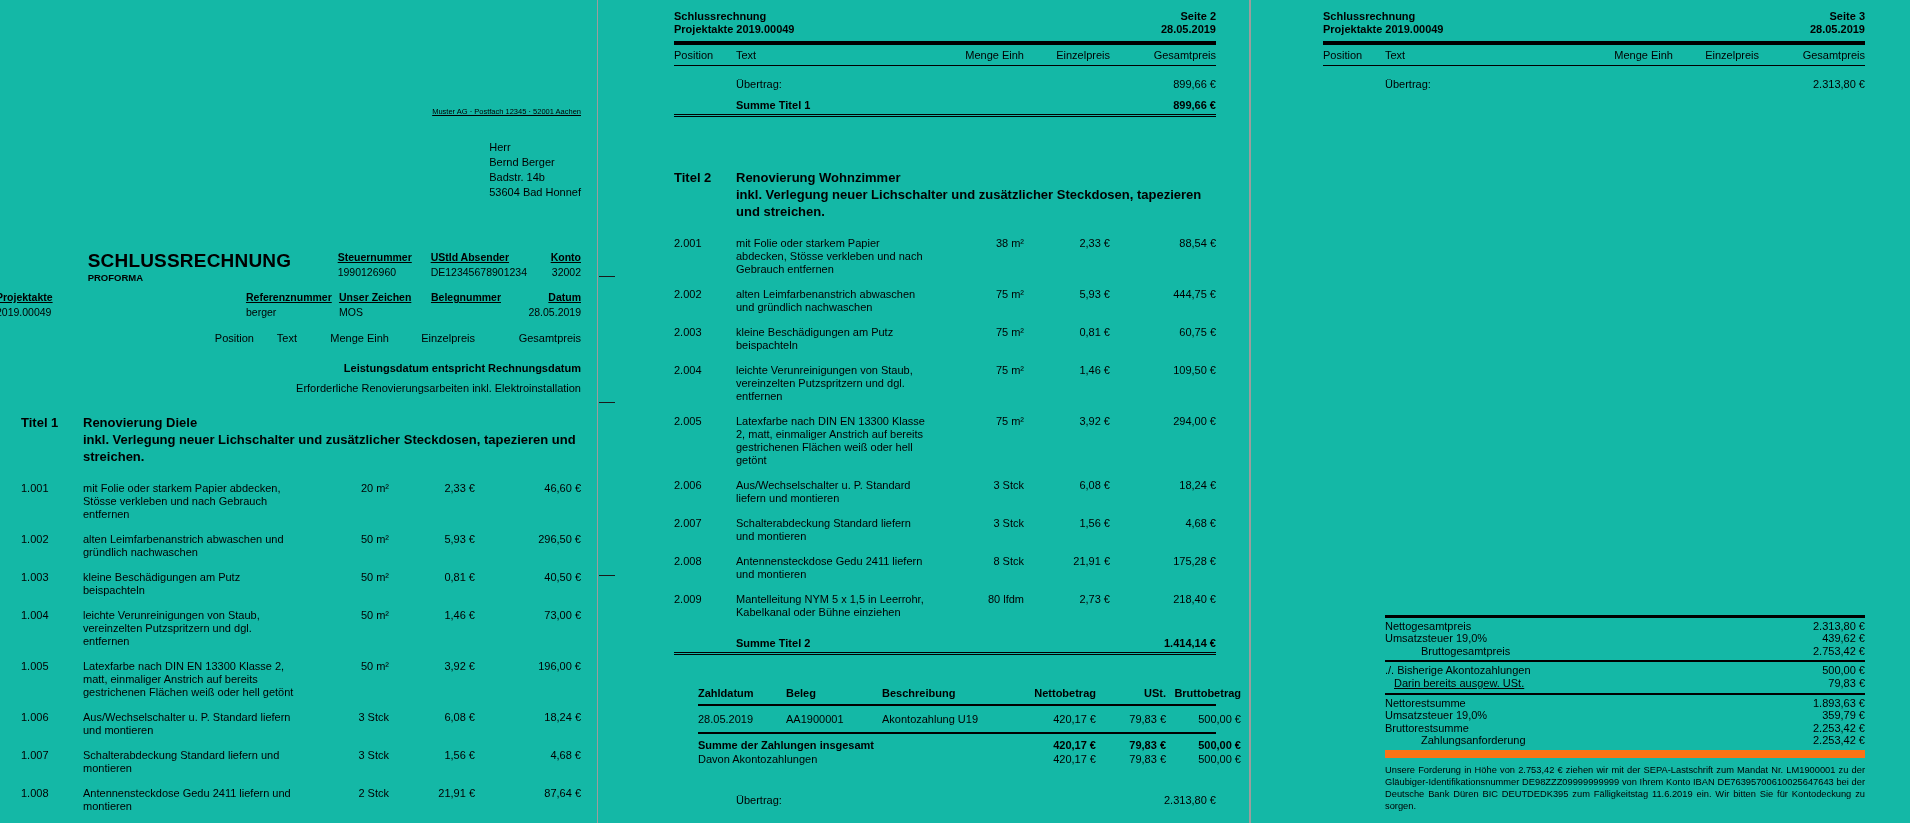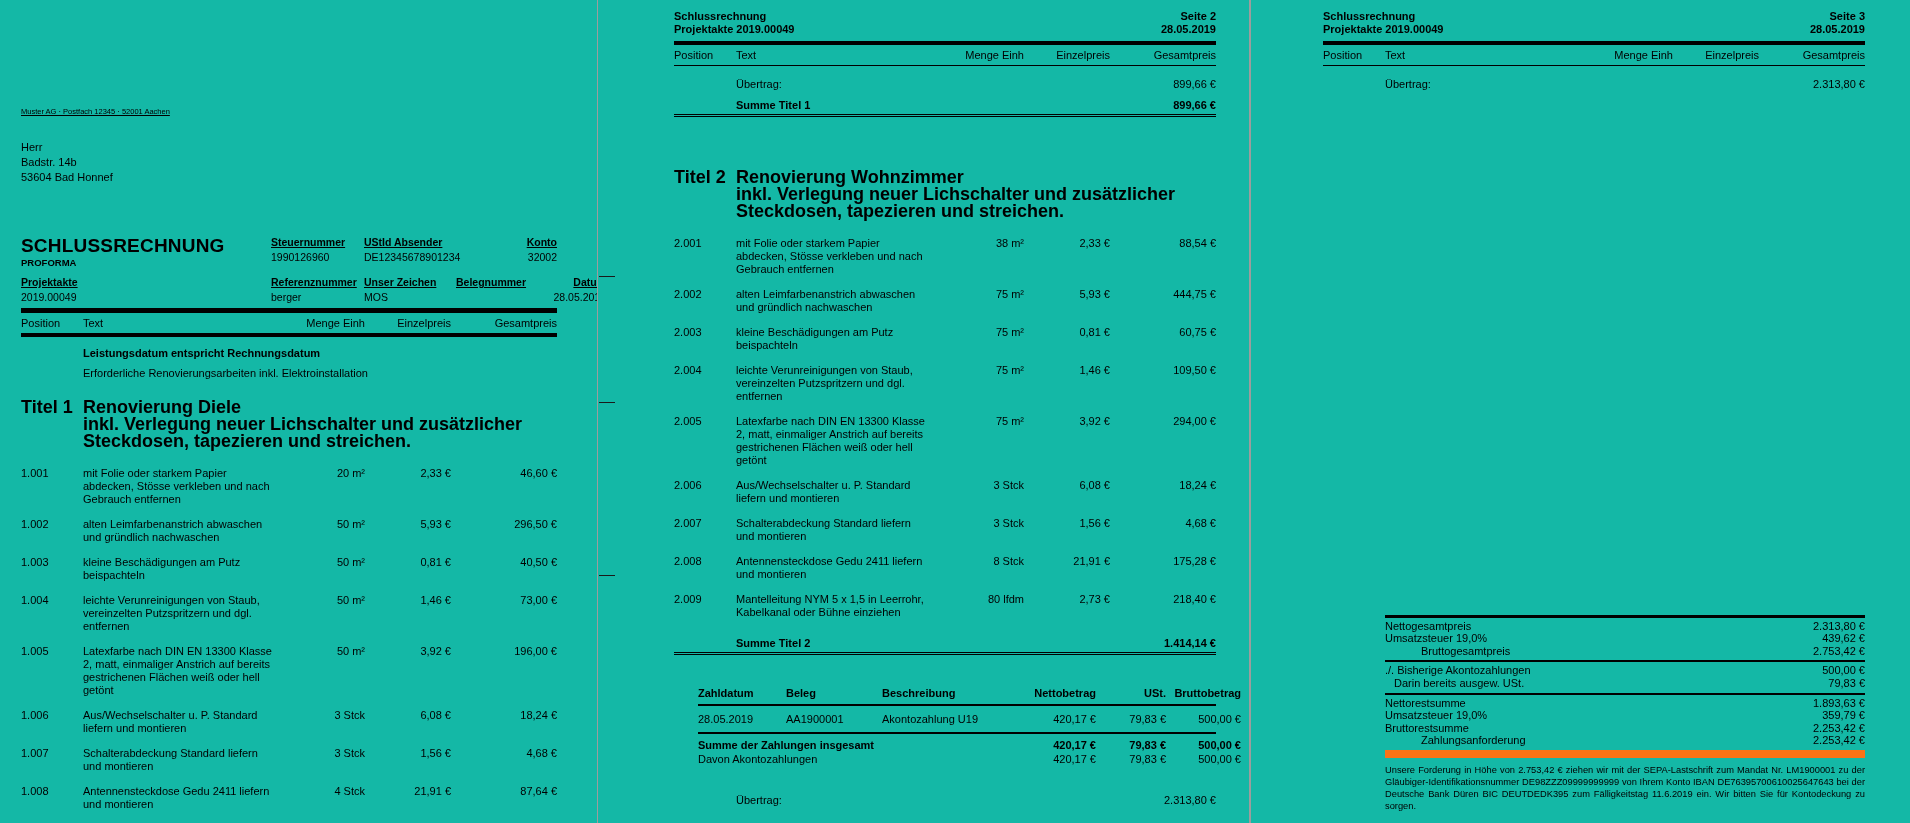--- a/index.html
+++ b/index.html
@@ -5,21 +5,21 @@
   *{box-sizing:border-box;}
   html,body{margin:0;padding:0;background:#ffffff;}
   #canvas{
     position:relative;width:1910px;height:823px;overflow:hidden;
     background:#fff;color:#000;
     font-family:"Liberation Sans","DejaVu Sans",sans-serif;
     font-size:11px;line-height:13px;
   }
   .pages{display:flex;width:1910px;height:823px;}
   .page{height:823px;display:flex;flex-direction:column;overflow:hidden;background:#14b8a6;}
-  #page1{width:598px;border-right:1px solid #9d9d9d;padding:0 40px 16px 21px;}
+  #page1{width:598px;border-right:1px solid #9d9d9d;padding:0 16px 16px 21px;align-items:flex-end;}
   #page2{width:652px;border-right:1px solid #9d9d9d;padding:10px 33px 16px 76px;}
   #page3{width:660px;border-left:1px solid #9d9d9d;padding:10px 45px 6px 72px;}
   .b{font-weight:normal;margin-left:36px;}
   .num{text-align:right;white-space:nowrap;}
   .bar{height:5px;background:#000;flex:0 0 auto;}
   .bar.mid{height:4px;}
   .hairline{border-bottom:1px solid #000;flex:0 0 auto;}
   .row-grid{display:grid;grid-template-columns:62px 1fr 92px 86px 106px;align-items:start;}
   .colhead{padding:4px 0 3px 0;}
   
@@ -30,21 +30,21 @@
   .doctitle{font-size:19px;line-height:20px;font-weight:bold;letter-spacing:0.2px;}
   .proforma{font-size:9.5px;line-height:11px;font-weight:bold;margin-top:1px;}
   .mlabel{font-weight:bold;font-size:10.5px;line-height:12px;text-decoration:underline;white-space:nowrap;}
   .mvalue{font-size:10.5px;line-height:12px;margin-top:3px;min-height:12px;white-space:nowrap;}
   .m-right{text-align:right;}
   .p1bar{margin-top:5px;}
   
   .note1{margin:10px 0 0 62px;font-weight:bold;}
   .note2{margin:7px 0 0 62px;}
   .titelblock{margin-top:19px;display:grid;grid-template-columns:62px 1fr;align-items:start;}
-  .titel-pos,.titel-head{font-size:18px;line-height:17px;font-weight:bold;}
+  .titel-pos,.titel-head{font-size:13px;line-height:17px;font-weight:bold;}
   
   .items{margin-top:5px;}
   .item{margin-top:12px;}
   .uebertrag{margin-top:auto;}
   
   .phead{display:flex;justify-content:space-between;align-items:flex-start;font-weight:bold;line-height:13px;margin-bottom:5px;}
   .phead .right{text-align:right;}
   .ueb-top{margin-top:12px;}
   .summe-row{margin-top:8px;padding-bottom:2px;border-bottom:1px solid #000;font-weight:bold;}
   .rule2{height:2px;border-bottom:1px solid #000;flex:0 0 auto;}
@@ -54,36 +54,37 @@
   .pay-grid{display:grid;grid-template-columns:88px 96px 142px 72px 70px 75px;align-items:start;}
   .pay-head{font-weight:bold;border-bottom:2px solid #000;padding-bottom:4px;}
   .pay-row{padding:7px 0 6px 0;border-bottom:2px solid #000;}
   .pay-total{padding-top:5px;font-weight:bold;}
   .pay-sub{padding-top:1px;}
   
   .totals{margin-top:auto;margin-left:62px;border-top:3px solid #000;border-bottom:8px solid #f97316;}
   .t-sec{padding:2px 0 3px 0;border-bottom:2px solid #000;}
   .t-sec.last{border-bottom:none;}
   .t-row{display:flex;justify-content:space-between;line-height:12.6px;}
-  .t-row .indent{padding-left:9px;}
+  .t-row .indent{padding-left:9px;text-decoration:underline;}
   .legal{margin:6px 0 0 62px;font-size:9.3px;line-height:12px;text-align:justify;}
   .legal p{margin:0 0 5px 0;}
   
   .fold-mark{position:absolute;left:599px;width:16px;height:1px;background:#1a1a1a;}
 </style>
 </head>
 <body>
 
 <div id="canvas">
   <div class="pages">
 
     <div class="page" id="page1">
       <div class="sender">Muster AG · Postfach 12345 · 52001 Aachen</div>
       <div class="addr">
         <div>Herr</div>
+        <div>Bernd Berger</div>
         <div>Badstr. 14b</div>
         <div>53604 Bad Honnef</div>
       </div>
 
       <div class="dochead">
         <div>
           <div class="doctitle">SCHLUSSRECHNUNG</div>
           <div class="proforma">PROFORMA</div>
         </div>
         <div>
@@ -198,21 +199,21 @@
             <div>1.007</div>
             <div>Schalterabdeckung Standard liefern und montieren</div>
             <div class="num">3 Stck</div>
             <div class="num">1,56 €</div>
             <div class="num">4,68 €</div>
           </div>
 
           <div class="item row-grid">
             <div>1.008</div>
             <div>Antennensteckdose Gedu 2411 liefern und montieren</div>
-            <div class="num">4 Stck</div>
+            <div class="num">2 Stck</div>
             <div class="num">21,91 €</div>
             <div class="num">87,64 €</div>
           </div>
 
         </div>
 
     </div>
 
     <div class="page" id="page2">
       <div class="phead">

